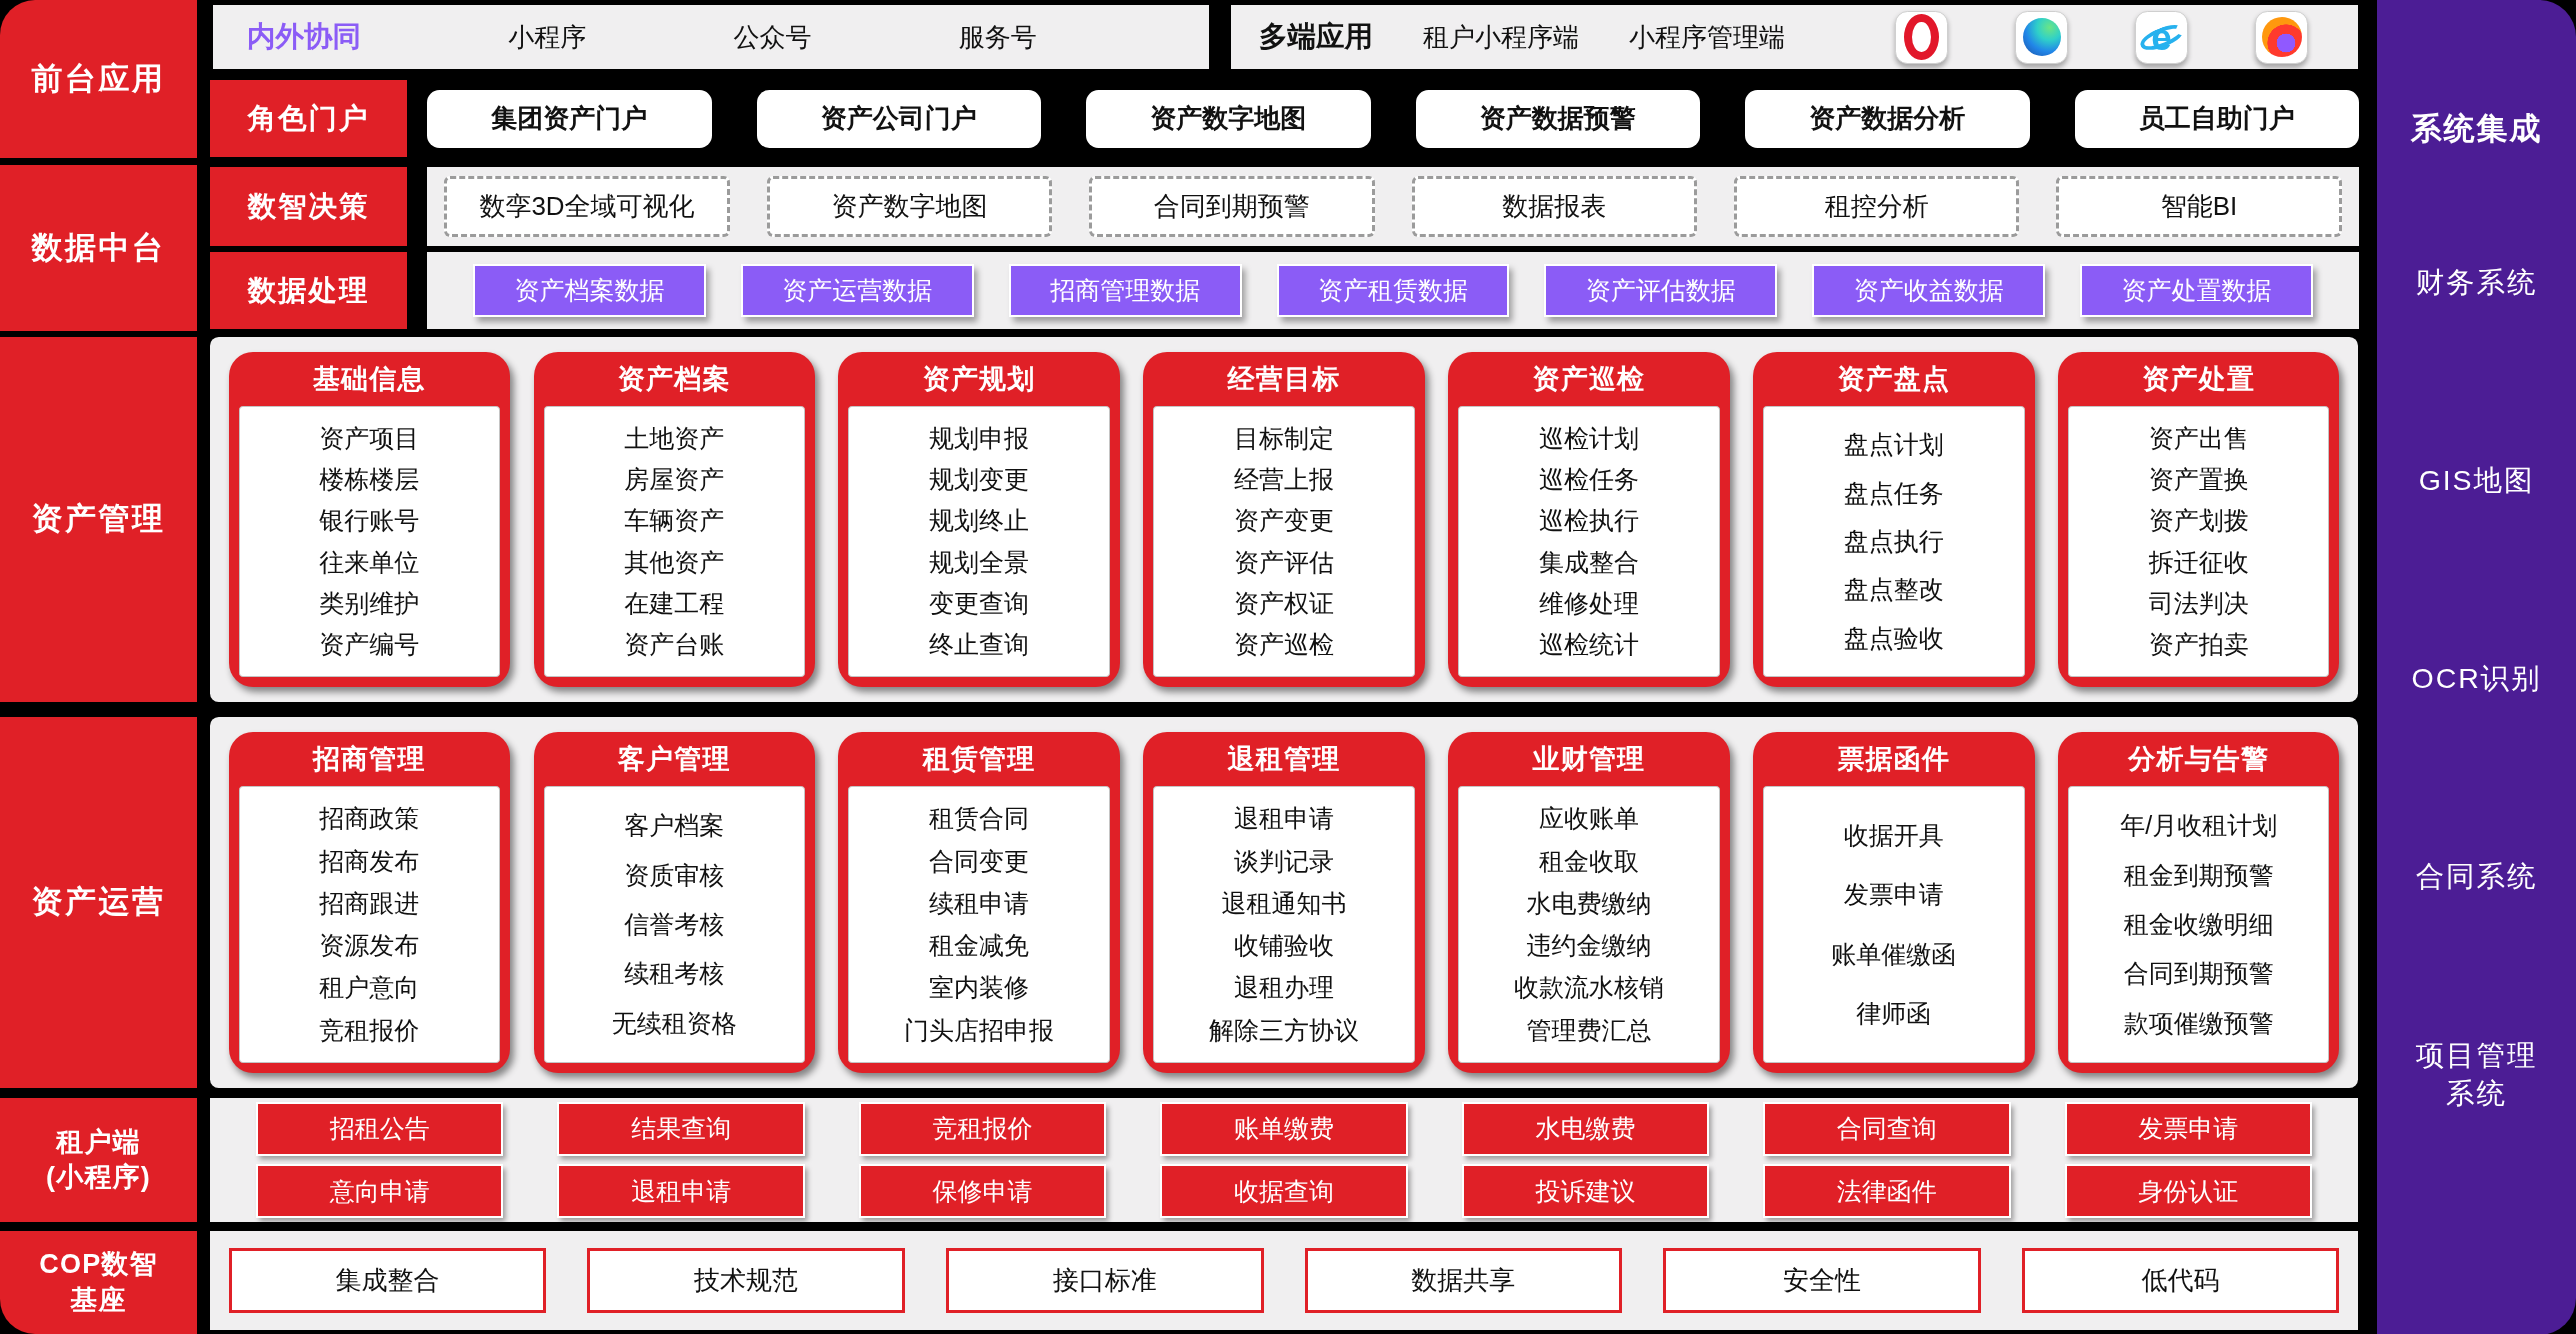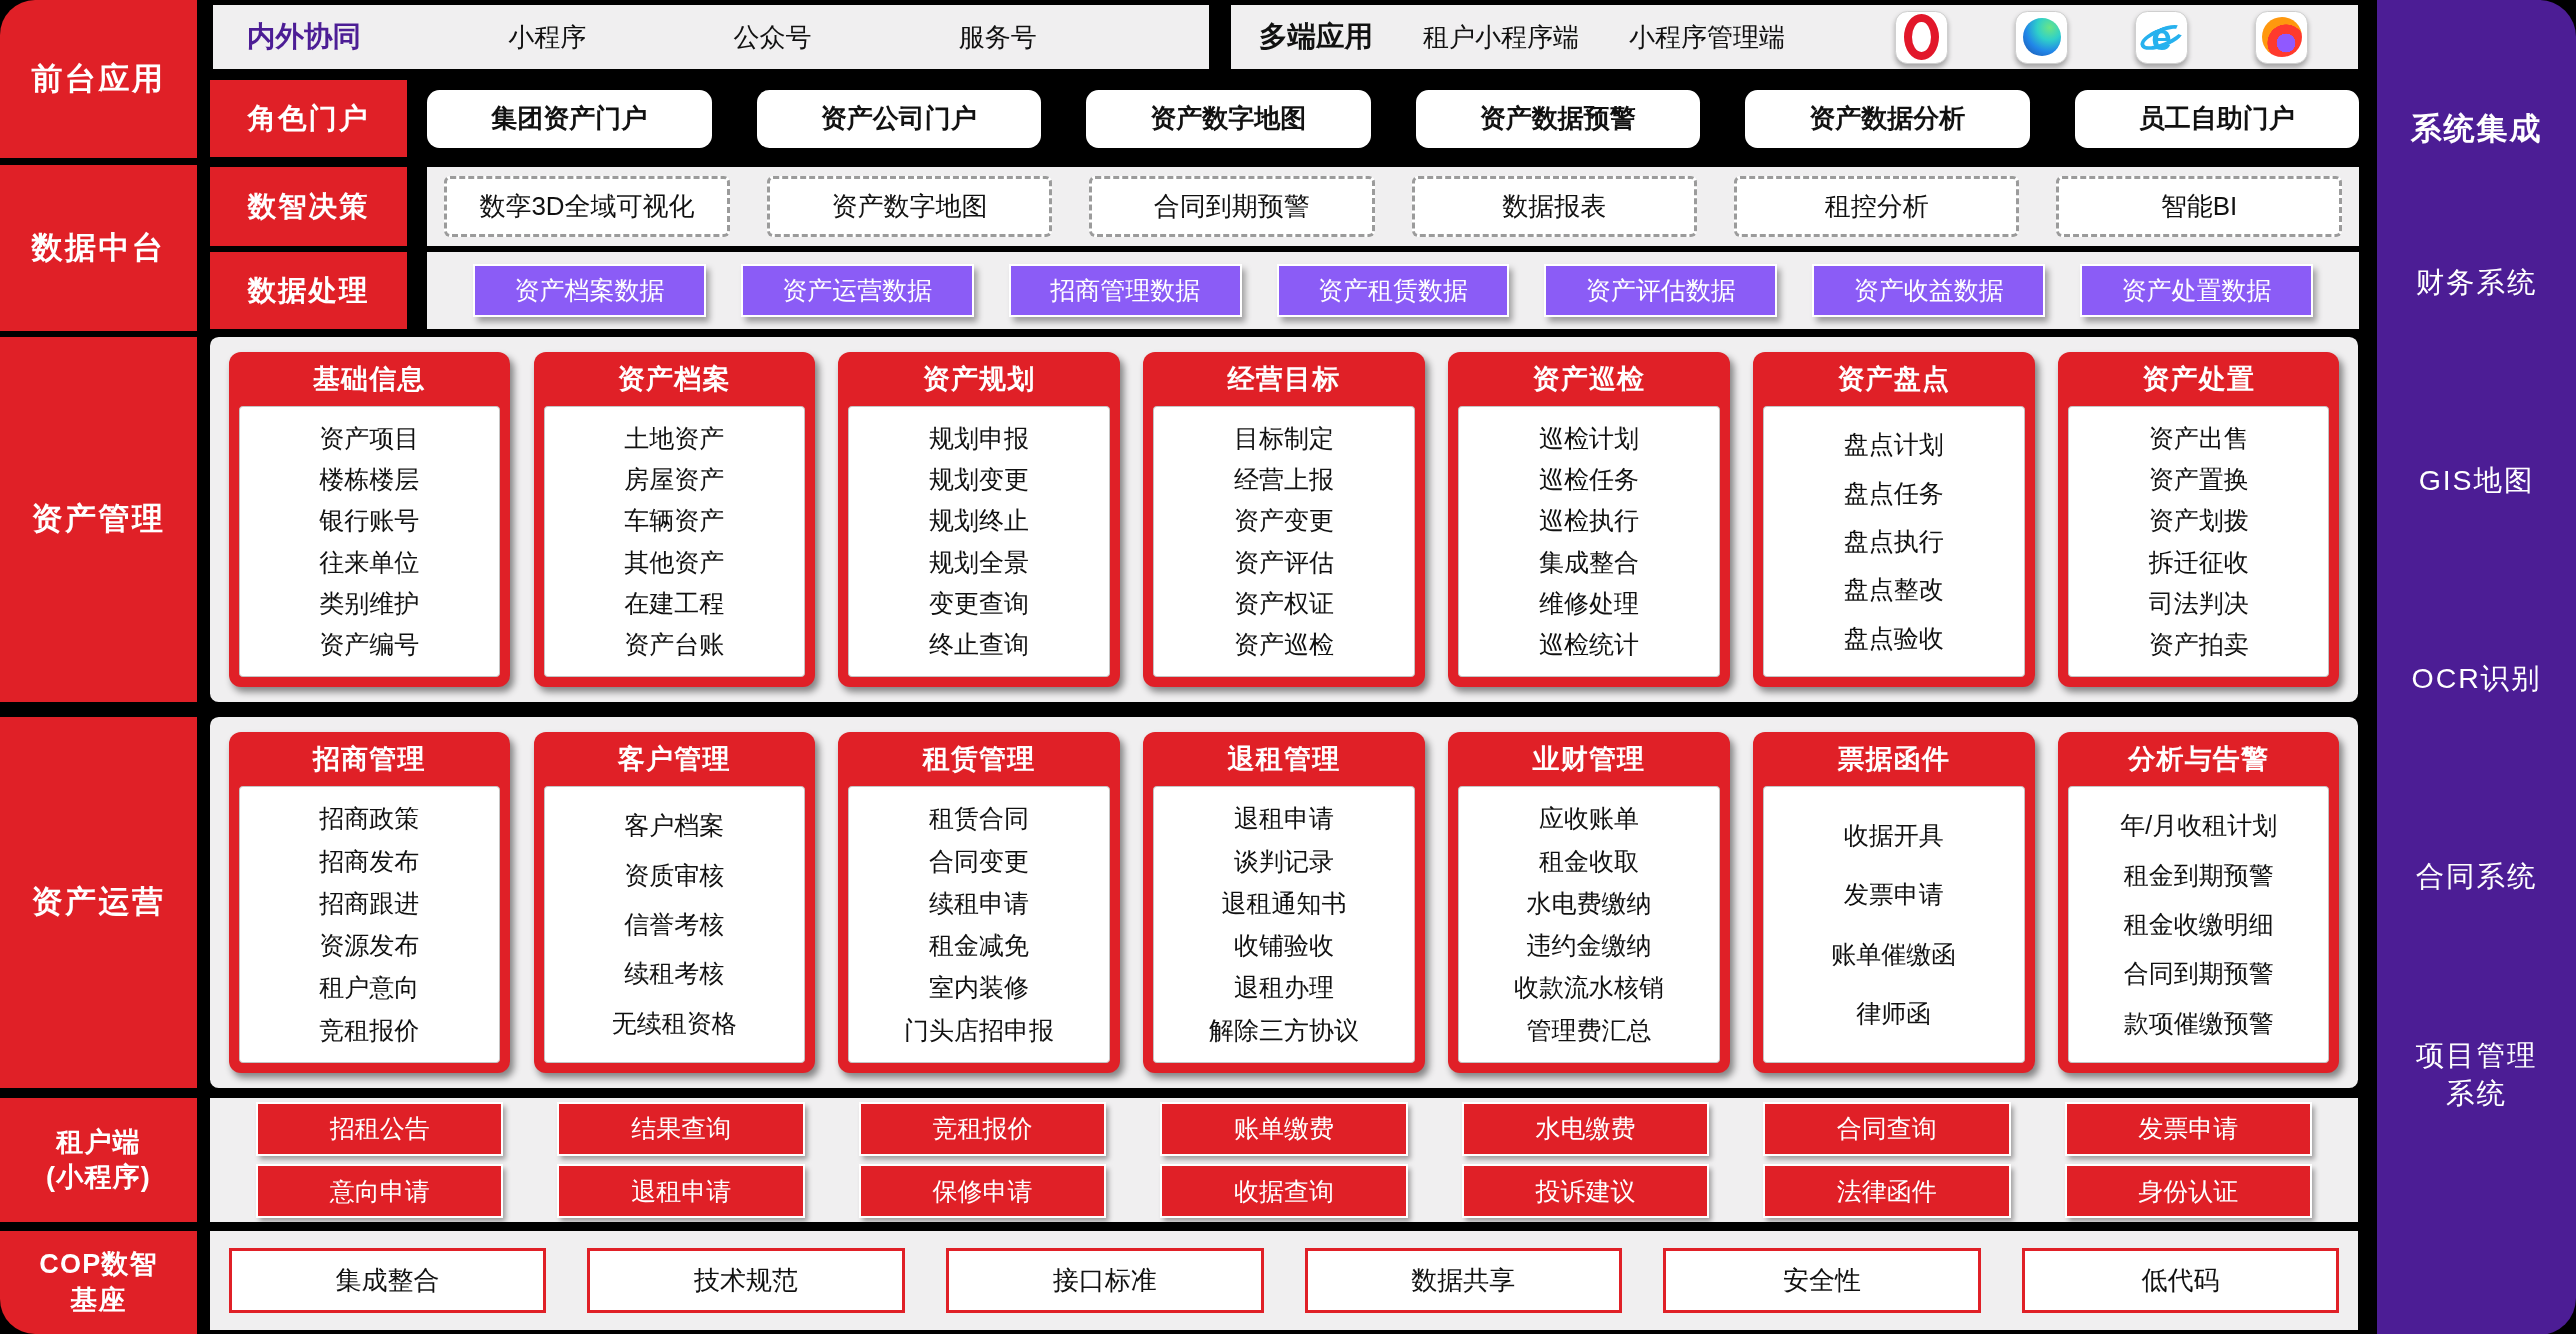--- a/index.html
+++ b/index.html
@@ -19,21 +19,21 @@
   .right-bar{
     left:2377px;top:0;width:199px;height:1335px;background:#4c1d95;color:#fff;
     border-radius:0 37px 37px 0;
   }
   .right-item{position:absolute;left:0;width:100%;text-align:center;font-size:28.5px;color:#fff;white-space:pre-line;line-height:1.35;letter-spacing:1.9px;}
   .right-item.title{font-weight:800;font-size:31px;}
   
   .gray{background:#f0eff0;}
   .strip{display:flex;align-items:center;}
   .strip-label{font-size:28.5px;font-weight:800;}
-  .strip-label.red{color:#4c1d95;}
+  .strip-label.red{color:#8b5cf6;}
   .strip-label.black{color:#111;}
   .strip-items{flex:1;display:flex;align-items:center;justify-content:space-evenly;}
   .strip-item{font-size:26px;color:#111;}
   
   .band-label{
     left:210px;width:197px;background:#e02027;color:#fff;display:flex;align-items:center;justify-content:center;
     font-size:28.5px;font-weight:700;letter-spacing:1.9px;
   }
   .band-buttons{left:427px;width:1932px;display:flex;align-items:center;}
   
@@ -48,21 +48,21 @@
   }
   
   .red-btn{
     flex:1;height:53px;background:#8b5cf6;border:2.5px solid #fff;box-sizing:border-box;
     display:flex;align-items:center;justify-content:center;font-size:25px;color:#fff;
     box-shadow:3.7px 5px 6.2px rgba(0,0,0,.35);
   }
   
   .mod-panel{left:210px;width:2148px;border-radius:8.7px;display:flex;gap:23.5px;padding:15px 18.6px;box-sizing:border-box;}
   .col-card{
-    flex:1;background:#e02027;border-radius:12px;display:flex;flex-direction:column;
+    flex:1;background:#e02027;border-radius:24px;display:flex;flex-direction:column;
     box-shadow:3.7px 5px 7.4px rgba(0,0,0,.45);min-width:0;
   }
   .col-head{height:54px;display:flex;align-items:center;justify-content:center;color:#fff;font-size:27px;font-weight:700;letter-spacing:1.2px;}
   .col-body{
     flex:1;margin:0 10px 10px;background:#fff;border:1.9px solid #c4c4c4;border-radius:3.7px;
     display:flex;flex-direction:column;justify-content:space-evenly;align-items:center;padding:6.2px 2.5px;
   }
   .col-item{font-size:25px;color:#111;white-space:nowrap;}
   
   .tenant-grid{

